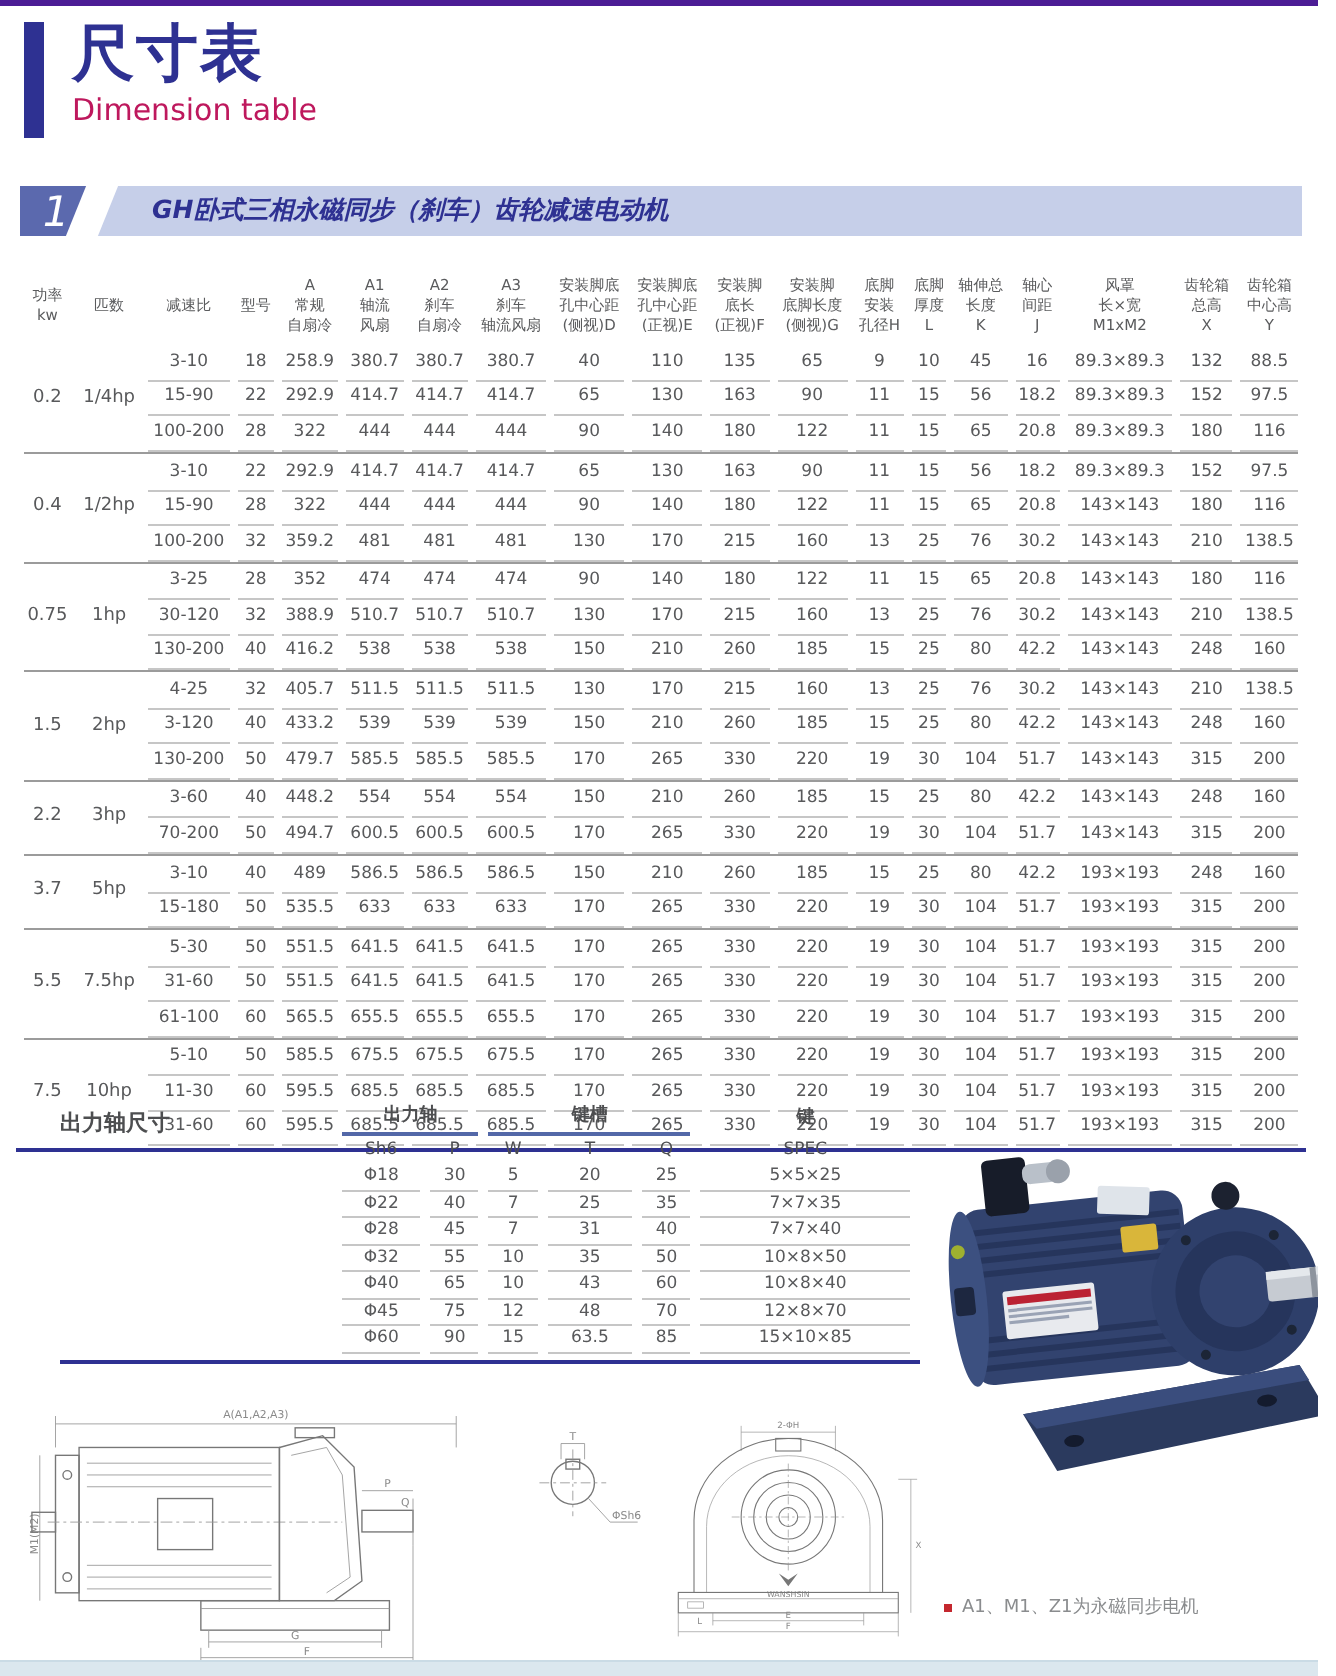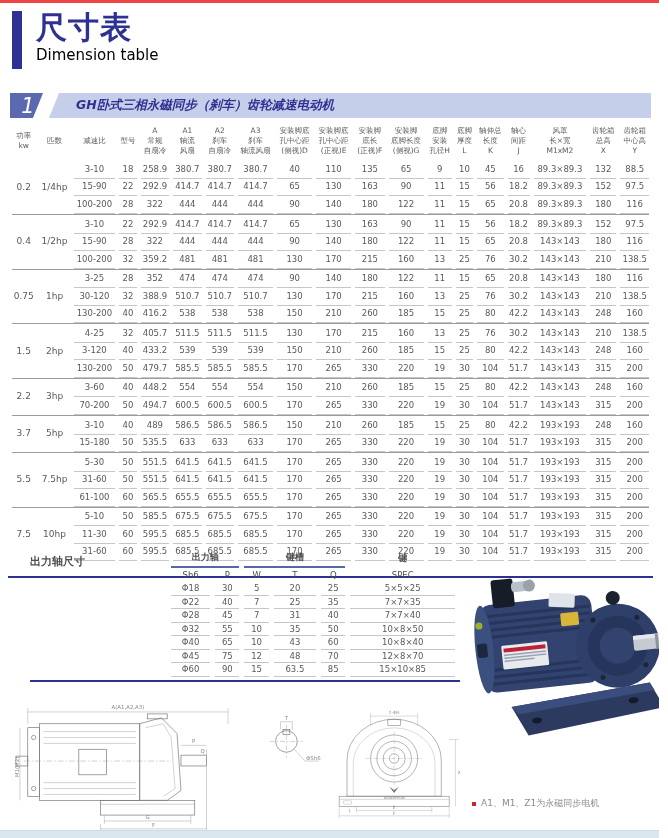--- a/index.html
+++ b/index.html
@@ -1,33 +1,33 @@
 <!DOCTYPE html>
 <html><head>
 <meta charset="utf-8">
 <style>
   html,body{margin:0;padding:0;}
   body{width:668px;height:838px;background:#fff;font-family:"DejaVu Sans","Liberation Sans",sans-serif;}
-  .page{position:relative;width:659px;height:838px;overflow:hidden;background:#fff;border-top:3px solid #ef4444;box-sizing:border-box;}
+  .page{position:relative;width:659px;height:838px;overflow:hidden;background:#fff;border-top:3px solid #4c1d95;box-sizing:border-box;}
 
   
   .title-block{position:absolute;top:8px;left:12px;display:flex;align-items:flex-start;}
   .accent{width:10px;height:58px;background:#2e3192;margin-right:14px;}
   .page-title{margin:0;font-size:31px;font-weight:bold;color:#2e3192;line-height:1.05;letter-spacing:1px;}
-  .page-subtitle{font-size:15px;color:#000000;margin-top:2px;}
+  .page-subtitle{font-size:15px;color:#be185d;margin-top:2px;}
 
   
   .section-header{position:absolute;top:90px;left:10px;right:8px;height:25px;display:flex;overflow:hidden;}
   .section-number{width:36px;background:#5b69ae;color:#fff;font-size:21px;display:flex;align-items:center;justify-content:center;font-style:italic;}
   .section-notch{width:16px;background:#fff;transform:skewX(-22deg);margin:0 -8px;z-index:2;}
   .section-bar{flex:1;background:#c6cfe9;display:flex;align-items:center;padding-left:30px;font-style:italic;}
   .section-bar span{font-size:12.5px;font-weight:bold;color:#2e3192;}
 
   
-  .main-table-wrap{position:absolute;top:121px;left:8px;right:6px;border-bottom:2px solid #2e3192;padding-bottom:15px;}
+  .main-table-wrap{position:absolute;top:133px;left:8px;right:6px;border-bottom:2px solid #2e3192;padding-bottom:1px;}
   table.mt{border-collapse:separate;border-spacing:4px 0;width:100%;}
   table.mt th{font-size:7.5px;line-height:1.35;color:#5a5b5d;font-weight:normal;text-align:center;vertical-align:middle;padding:2px 0 5px;white-space:nowrap;}
   table.mt td{font-size:8.5px;line-height:1.3;color:#58595b;text-align:center;white-space:nowrap;padding:2.5px 0 3px;border-bottom:1px solid #c6c6c6;}
   table.mt td.pw{border-bottom:none;font-size:9px;}
   table.mt tr.sep td{border-bottom:none;border-top:1px solid #9b9b9b;padding:0;height:1px;background:none;}
 
   
   .shaft-block{position:absolute;top:545px;left:30px;width:430px;border-bottom:2px solid #2e3192;display:flex;padding-bottom:3px;gap:24px;}
   .shaft-label{width:112px;font-size:11px;font-weight:600;color:#4d4e50;padding-top:6px;}
   table.st{border-collapse:separate;border-spacing:5px 0;flex:1;}

